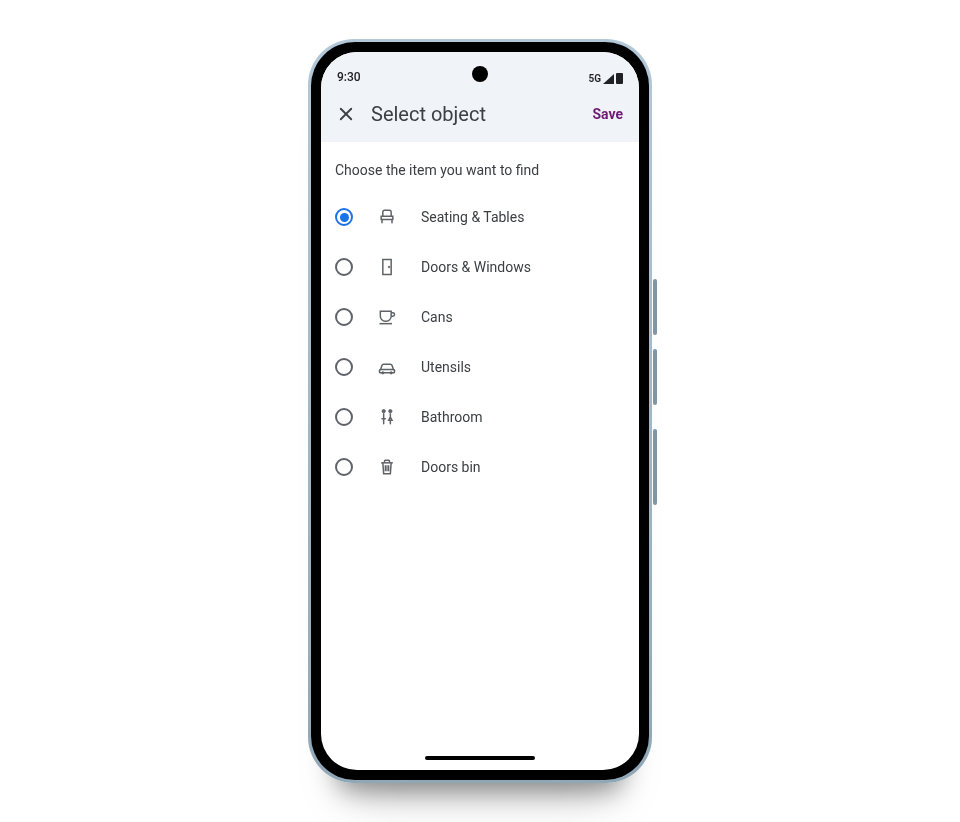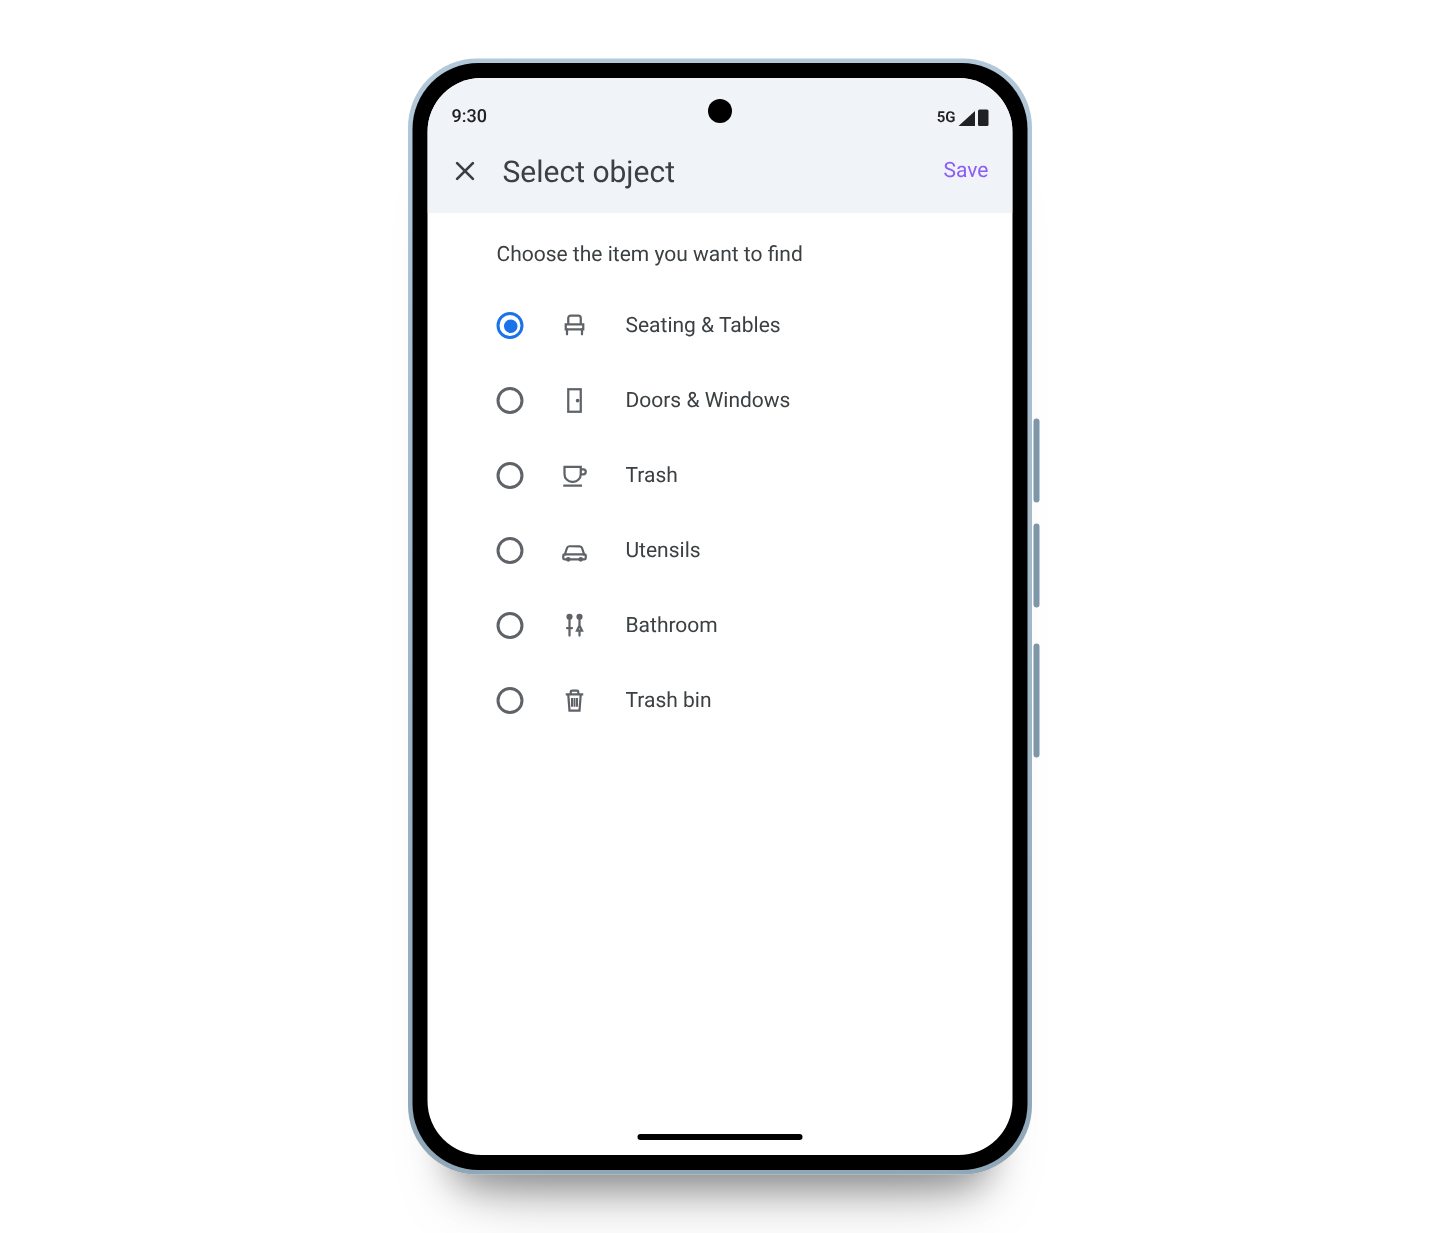--- a/index.html
+++ b/index.html
@@ -10,21 +10,21 @@
     justify-content: center;
     width: 960px;
     height: 822px;
     font-family: Roboto, "Helvetica Neue", Arial, sans-serif;
     color: #3c4043;
   }
 
   
   .phone-shell {
     position: relative;
-    width: 416px;
+    width: 344px;
     height: 744px;
     border-radius: 46px;
     background: linear-gradient(180deg,#b3c8d8 0%,#8fa7b7 100%);
     padding: 3px;
     box-shadow:
       0 36px 24px -28px rgba(0,0,0,.35),
       0 48px 48px -40px rgba(0,0,0,.25);
   }
   .phone-bezel {
     width:100%; height:100%;
@@ -77,26 +77,26 @@
 
   
   .app-bar{
     height:56px; background:#f0f3f7;
     display:flex; align-items:center; padding:0 16px; gap:16px;
   }
   .app-bar .title{
     font-size:20px; color:#3c4043; flex:1; font-weight:400;
   }
   .save-btn{
-    font-size:14px; color:#8b5cf6; font-weight:400; cursor:pointer;
+    font-size:14px; color:#701a75; font-weight:700; cursor:pointer;
   }
   .close-btn svg{ display:block; }
 
   
-  .content{ padding:20px 14px 0 14px;margin-left:32px; }
+  .content{ padding:20px 14px 0 14px; }
   .prompt{
     font-size:14px; color:#3c4043; margin-bottom:14px;
   }
   .opt-list{ display:flex; flex-direction:column; }
   .opt-row{
     display:flex; align-items:center; gap:24px;
     height:50px; cursor:pointer;
   }
   .radio{
     width:18px;height:18px;border:2px solid #5f6368;border-radius:50%;
@@ -165,21 +165,21 @@
               </span>
               <span class="opt-label">Doors &amp; Windows</span>
             </div>
             <div class="opt-row">
               <span class="radio"></span>
               <span class="opt-icon">
                 <svg viewBox="0 0 24 24">
                   <use href="#ic-cup"></use>
                 </svg>
               </span>
-              <span class="opt-label">Trash</span>
+              <span class="opt-label">Cans</span>
             </div>
             <div class="opt-row">
               <span class="radio"></span>
               <span class="opt-icon">
                 <svg viewBox="0 0 24 24">
                   <use href="#ic-car"></use>
                 </svg>
               </span>
               <span class="opt-label">Utensils</span>
             </div>
@@ -192,21 +192,21 @@
               </span>
               <span class="opt-label">Bathroom</span>
             </div>
             <div class="opt-row">
               <span class="radio"></span>
               <span class="opt-icon">
                 <svg viewBox="0 0 24 24">
                   <use href="#ic-trash"></use>
                 </svg>
               </span>
-              <span class="opt-label">Trash bin</span>
+              <span class="opt-label">Doors bin</span>
             </div>
           </div>
       </div>
 
       <div class="gesture-bar"></div>
     </div>
   </div>
 </div>
 
 <svg width="0" height="0" style="position:absolute">

